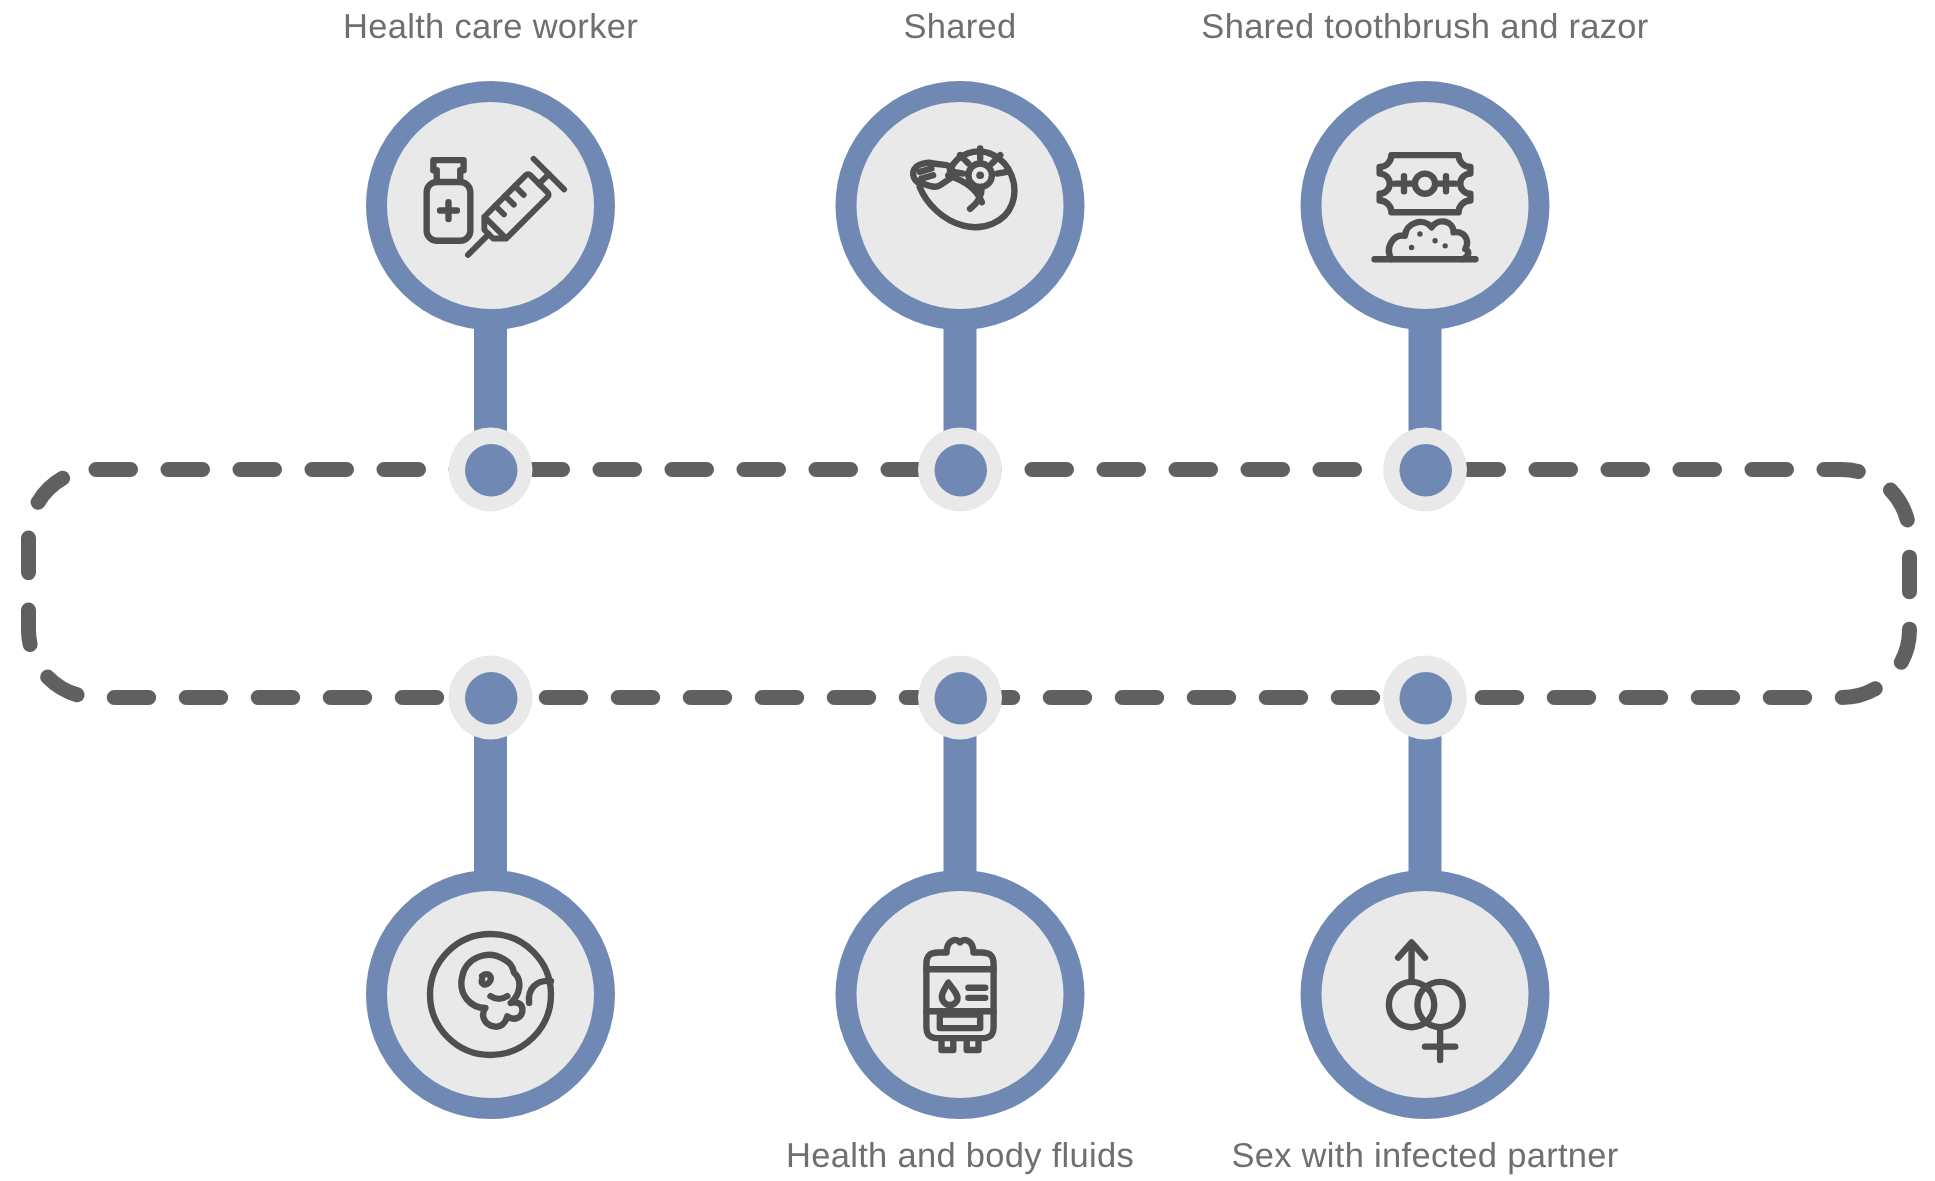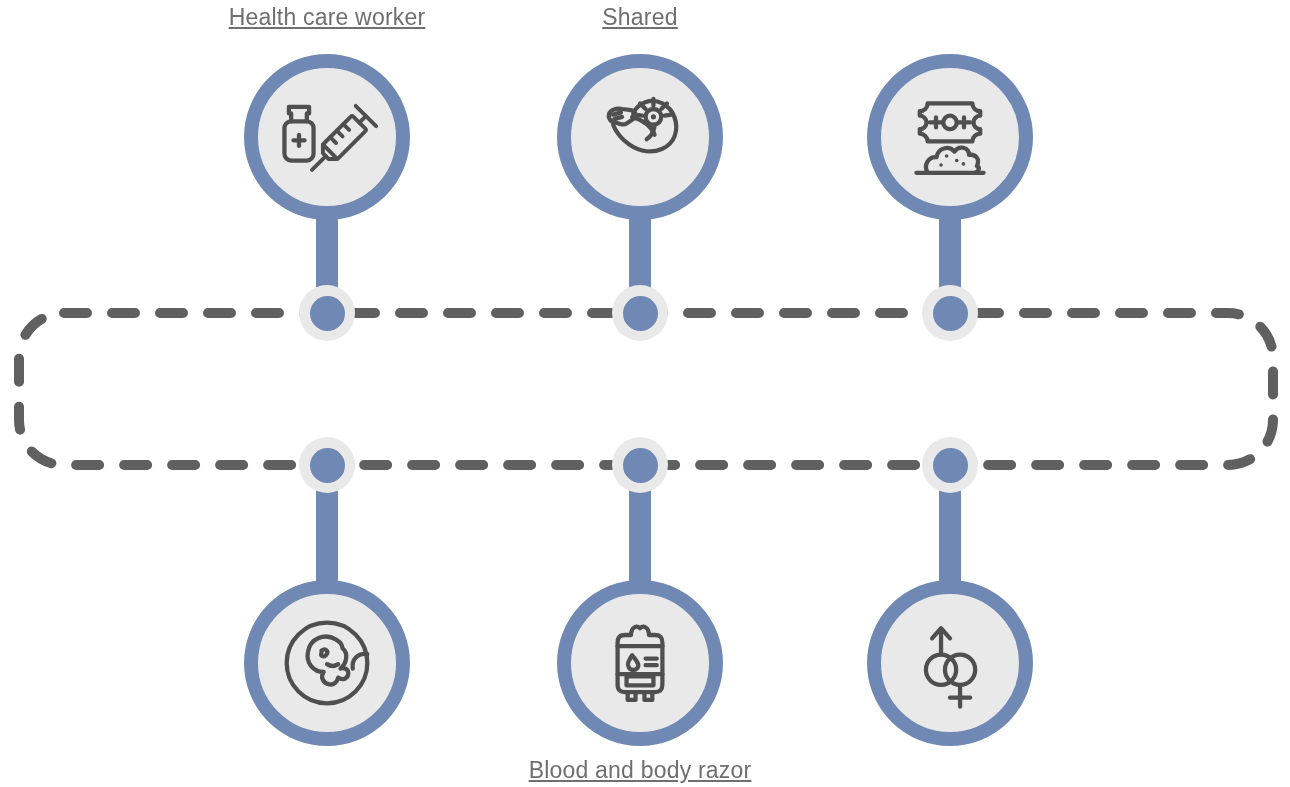--- a/index.html
+++ b/index.html
@@ -57,21 +57,20 @@
 
   .label {
     position: absolute;
     left: calc(var(--cx) - 220px);
     width: 440px;
     text-align: center;
     font-size: 23px;
     color: #6f6f6f;
     letter-spacing: 0.2px;
     z-index: 5;
-    text-decoration: underline;
   }
   .label.top    { top: 4px; }
   .label.bottom { top: 757px; }
 
   .icon { stroke: #4f4f4f; fill: none; stroke-width: 3.8; stroke-linecap: round; stroke-linejoin: round; }
   .icon .fill { fill: #4f4f4f; stroke: none; }
 </style>
 </head>
 <body>
 
@@ -118,20 +117,21 @@
         <path d="M62 22 V16 M55 25 L50 20 M69 25 L74 20 M52 31 L46 30 M72 31 L78 30"></path>
         <path d="M63 39 C63 45 60 49 56 52"></path>
       </svg>
     </div>
     <div class="node top">
         <div class="node-dot"></div>
       </div>
   </div>
 
   <div class="item c2">
+    <div class="label top">Shared toothbrush and razor</div>
     <div class="stem top"></div>
     <div class="circle top">
       <svg class="icon" width="112" height="112" viewBox="0 0 100 100">
         <path d="M30 20 H70 A7 7 0 0 0 77 27 V31 A6 6 0 0 0 77 43 V47 A7 7 0 0 0 70 54 H30 A7 7 0 0 0 23 47 V43 A6 6 0 0 0 23 31 V27 A7 7 0 0 0 30 20 Z"></path>
         <circle cx="50" cy="37" r="6"></circle>
         <path d="M32 37 H43 M57 37 H68"></path>
         <path d="M37.5 32.5 V41.5 M62.5 32.5 V41.5"></path>
         <path d="M20 82 H80"></path>
         <path d="M30 82 C26 75 31 67 38 68 C39 60 49 57 54 63 C58 57 67 59 67 66 C73 65 77 70 74 76 C77 77 76 81 72 82"></path>
         <circle class="fill" cx="47" cy="67" r="1.6"></circle>
@@ -171,33 +171,34 @@
         <path d="M55 46 H65 M55 52 H65"></path>
         <path d="M30 60 H70"></path>
         <rect x="38" y="62" width="24" height="8"></rect>
         <path d="M39 76 V83 H46 V76"></path>
         <path d="M54 76 V83 H61 V76"></path>
       </svg>
     </div>
     <div class="node bottom">
         <div class="node-dot"></div>
       </div>
-    <div class="label bottom">Blood and body razor</div>
+    <div class="label bottom">Health and body fluids</div>
   </div>
 
   <div class="item c2">
     <div class="stem bottom"></div>
     <div class="circle bottom">
       <svg class="icon" width="112" height="112" viewBox="0 0 100 100">
         <circle cx="42" cy="56" r="13.5"></circle>
         <circle cx="59" cy="56" r="13.5"></circle>
         <path d="M42 42 V20"></path>
         <path d="M34 28 L42 19 L50 28"></path>
         <path d="M59 70 V89"></path>
         <path d="M50 81 H68"></path>
       </svg>
     </div>
     <div class="node bottom">
         <div class="node-dot"></div>
       </div>
+    <div class="label bottom">Sex with infected partner</div>
   </div>
 
 </div>
 
 </body></html>

